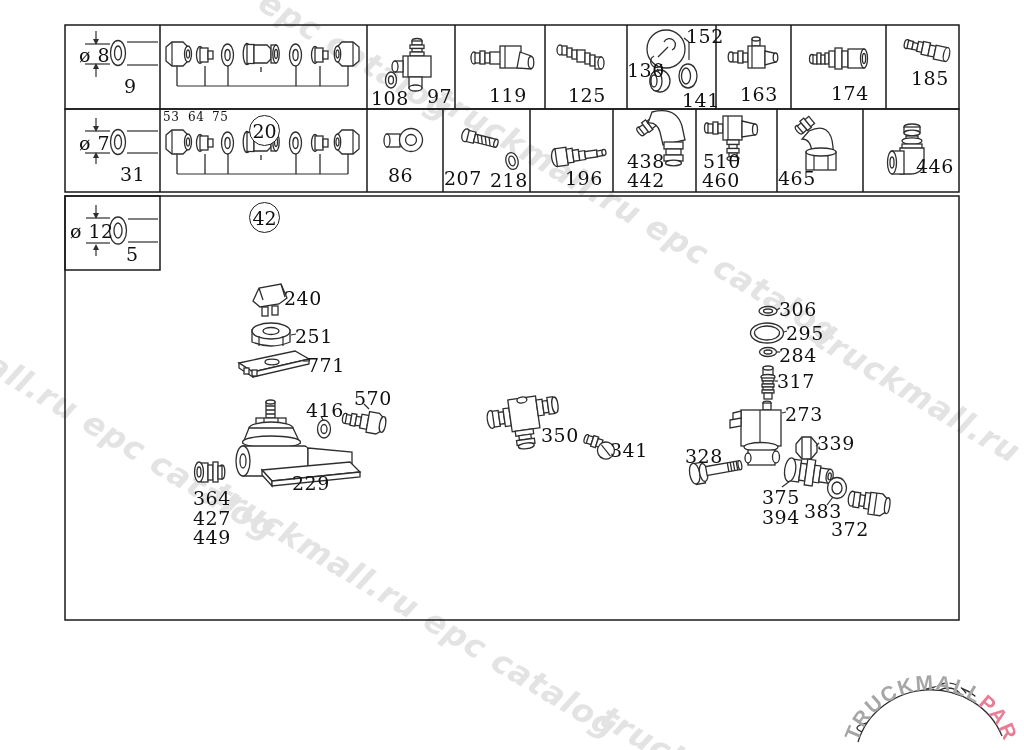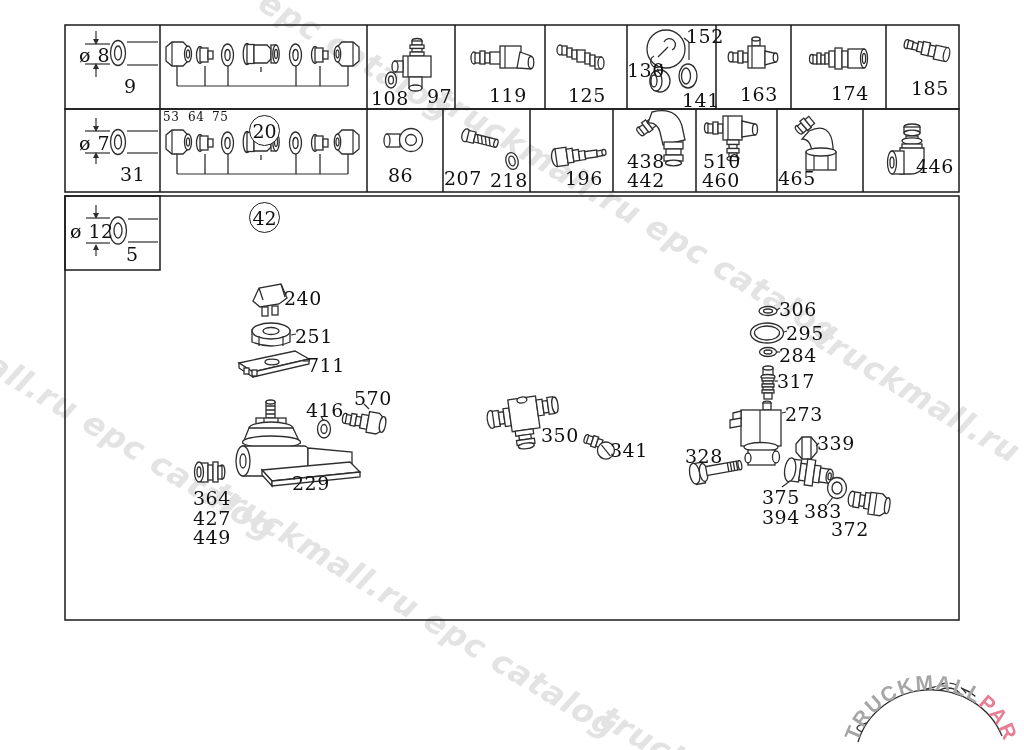--- a/index.html
+++ b/index.html
@@ -533,21 +533,21 @@
   <span class="lbl" style="left:124px;top:76px">9</span>
   <span class="lbl" style="left:371px;top:88px">108</span>
   <span class="lbl" style="left:427px;top:86px">97</span>
   <span class="lbl" style="left:489px;top:85px">119</span>
   <span class="lbl" style="left:568px;top:85px">125</span>
   <span class="lbl" style="left:627px;top:60px">130</span>
   <span class="lbl" style="left:686px;top:26px">152</span>
   <span class="lbl" style="left:682px;top:90px">141</span>
   <span class="lbl" style="left:740px;top:84px">163</span>
   <span class="lbl" style="left:831px;top:83px">174</span>
-  <span class="lbl" style="left:911px;top:78px">185</span>
+  <span class="lbl" style="left:911px;top:68px">185</span>
 
   <span class="lbl" style="left:79px;top:133px">ø 7</span>
   <span class="lbl" style="left:120px;top:164px">31</span>
   <span class="lbl sm" style="left:163px;top:111px">53</span>
   <span class="lbl sm" style="left:188px;top:111px">64</span>
   <span class="lbl sm" style="left:212px;top:111px">75</span>
   <span class="lbl" style="left:388px;top:165px">86</span>
   <span class="lbl" style="left:444px;top:168px">207</span>
   <span class="lbl" style="left:490px;top:170px">218</span>
   <span class="lbl" style="left:565px;top:168px">196</span>
@@ -556,21 +556,21 @@
   <span class="lbl" style="left:703px;top:151px">510</span>
   <span class="lbl" style="left:702px;top:170px">460</span>
   <span class="lbl" style="left:778px;top:168px">465</span>
   <span class="lbl" style="left:916px;top:156px">446</span>
 
   <span class="lbl" style="left:70px;top:221px">ø 12</span>
   <span class="lbl" style="left:126px;top:244px">5</span>
 
   <span class="lbl" style="left:284px;top:288px">240</span>
   <span class="lbl" style="left:295px;top:326px">251</span>
-  <span class="lbl" style="left:307px;top:355px">711</span>
+  <span class="lbl" style="left:307px;top:355px">771</span>
   <span class="lbl" style="left:306px;top:400px">416</span>
   <span class="lbl" style="left:354px;top:388px">570</span>
   <span class="lbl" style="left:292px;top:473px">229</span>
   <span class="lbl" style="left:193px;top:488px">364</span>
   <span class="lbl" style="left:193px;top:508px">427</span>
   <span class="lbl" style="left:193px;top:527px">449</span>
   <span class="lbl" style="left:541px;top:425px">350</span>
   <span class="lbl" style="left:610px;top:440px">341</span>
   <span class="lbl" style="left:779px;top:299px">306</span>
   <span class="lbl" style="left:786px;top:323px">295</span>

